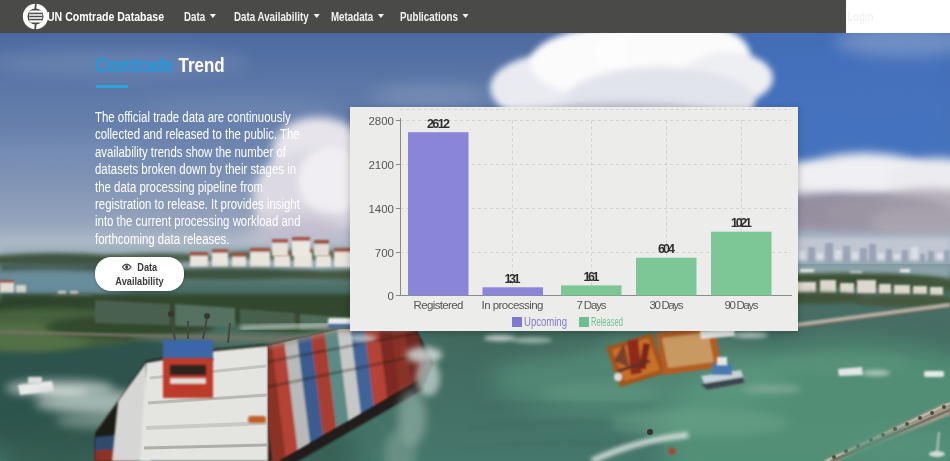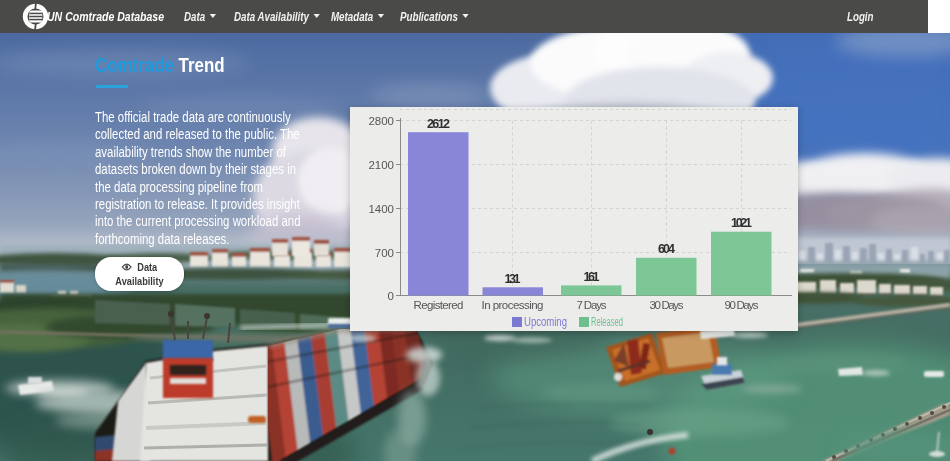--- a/index.html
+++ b/index.html
@@ -1,17 +1,17 @@
 <!DOCTYPE html>
 <html><head>
 <meta charset="utf-8">
 <style>
 * { margin:0; padding:0; box-sizing:border-box; }
 body { width:950px; height:461px; overflow:hidden; font-family:"Liberation Sans", sans-serif; position:relative; background:#fff; }
-.nav { position:absolute; left:0; top:0; width:928px; height:33px; background:#4a4a48; z-index:10;font-style:italic; }
+.nav { position:absolute; left:0; top:0; width:846px; height:33px; background:#4a4a48; z-index:10; }
 .nav .brand { position:absolute; left:47px; top:8.5px; color:#fff; font-size:13.5px; font-weight:bold; display:inline-block; transform:scaleX(0.78); transform-origin:0 0; white-space:nowrap; }
 .nav .item { position:absolute; top:9.5px; color:#f2f2f2; font-size:12.5px; font-weight:bold; display:inline-block; transform:scaleX(0.78); transform-origin:0 0; white-space:nowrap; }
 .caret { display:inline-block; width:0; height:0; border-left:4.5px solid transparent; border-right:4.5px solid transparent; border-top:4.5px solid #f2f2f2; margin-left:6px; vertical-align:middle; margin-top:-2px; }
 .hero { position:absolute; left:0; top:33px; width:950px; height:428px; overflow:hidden; }
 .title { position:absolute; left:95px; top:21px; font-size:20px; font-weight:bold; z-index:5; transform:scaleX(0.845); transform-origin:0 0; white-space:nowrap; }
 .title .c1 { color:#1c9ade; }
 .title .c2 { color:#ffffff; }
 .underline { position:absolute; left:96px; top:52px; width:32px; height:3px; background:#29a3da; z-index:5; }
 .desc { position:absolute; left:95px; top:76px; width:380px; color:#ffffff; font-size:14px; line-height:17.4px; z-index:5; transform:scaleX(0.815); transform-origin:0 0; }
 .btn { position:absolute; left:95px; top:224px; width:89px; height:34px; background:#ffffff; border-radius:16px; z-index:5; color:#3a3a3a; font-size:11.5px; font-weight:bold; text-align:center; line-height:14px; padding-top:3px; box-shadow:0 1px 3px rgba(0,0,0,0.25); }

